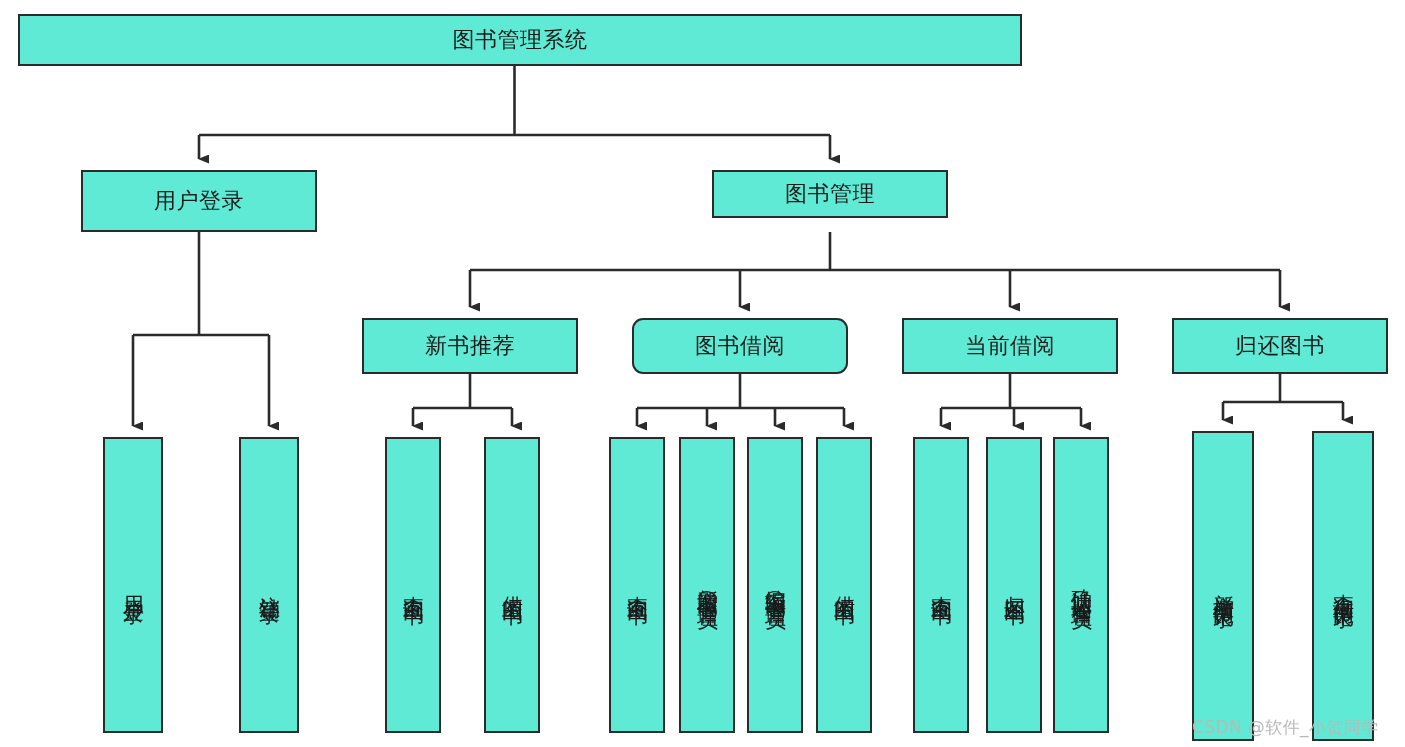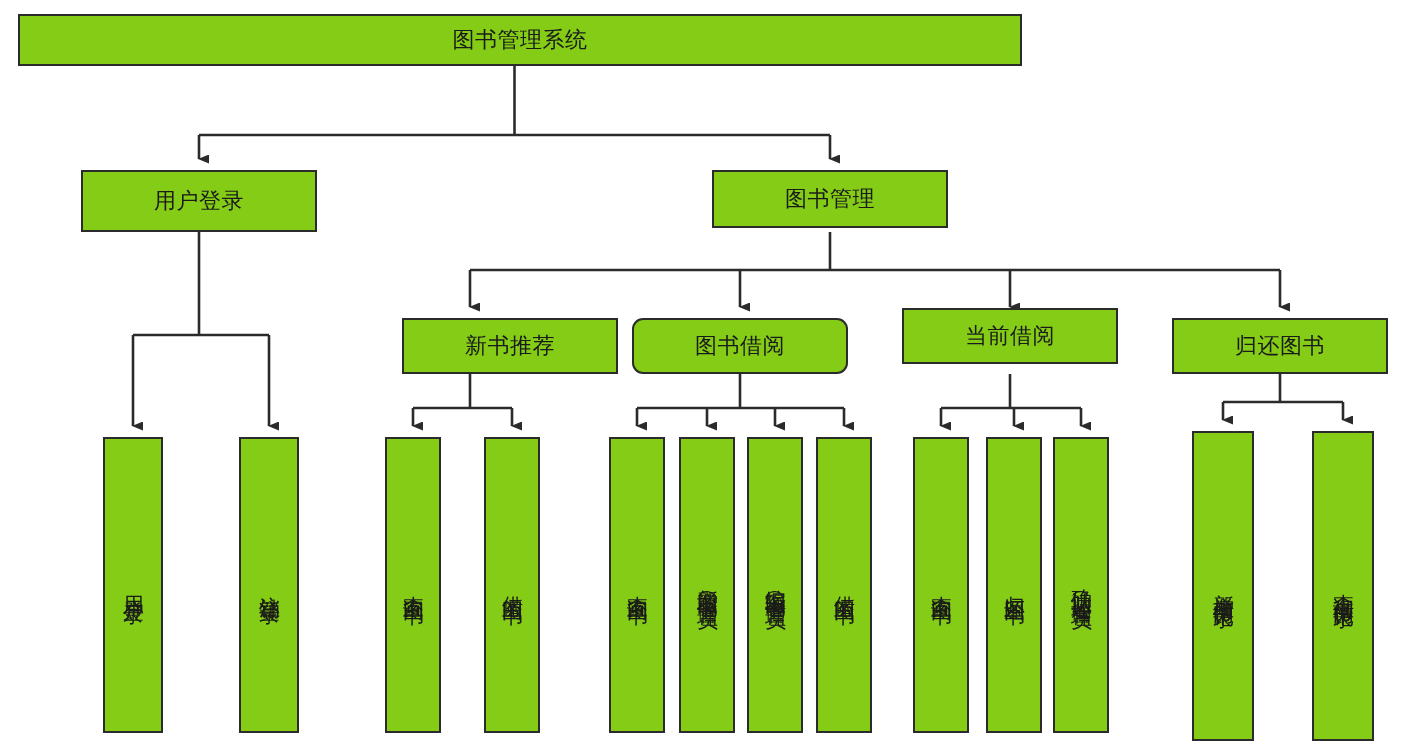--- a/index.html
+++ b/index.html
@@ -22,21 +22,21 @@
   svg.tree-canvas {
     position: absolute;
     left: 0;
     top: 0;
     width: 1405px;
     height: 747px;
   }
   .node-box {
     position: absolute;
     box-sizing: border-box;
-    background: #84cc16;
+    background: #5eead4;
     border: 2px solid #2b2b2b;
     display: flex;
     align-items: center;
     justify-content: center;
     overflow: hidden;
   }
   .node-label {
     color: #1a1a1a;
     font-size: 21px;
     line-height: 1.18;
@@ -110,30 +110,30 @@
       </g>
   </svg>
 
   <div id="nodes-layer">
       <div class="node-box horizontal" style="left: 18px; top: 14px; width: 1004px; height: 52px;">
         <span class="node-label">图书管理系统</span>
       </div>
       <div class="node-box horizontal" style="left: 81px; top: 170px; width: 236px; height: 62px;">
         <span class="node-label">用户登录</span>
       </div>
-      <div class="node-box horizontal" style="left: 712px; top: 170px; width: 236px; height: 58px;">
+      <div class="node-box horizontal" style="left: 712px; top: 170px; width: 236px; height: 48px;">
         <span class="node-label">图书管理</span>
       </div>
-      <div class="node-box horizontal" style="left: 362px; top: 318px; width: 216px; height: 56px; margin-left: 40px;">
+      <div class="node-box horizontal" style="left: 362px; top: 318px; width: 216px; height: 56px;">
         <span class="node-label">新书推荐</span>
       </div>
       <div class="node-box horizontal" style="left: 632px; top: 318px; width: 216px; height: 56px; border-radius: 11px;">
         <span class="node-label">图书借阅</span>
       </div>
-      <div class="node-box horizontal" style="left: 902px; top: 308px; width: 216px; height: 56px;">
+      <div class="node-box horizontal" style="left: 902px; top: 318px; width: 216px; height: 56px;">
         <span class="node-label">当前借阅</span>
       </div>
       <div class="node-box horizontal" style="left: 1172px; top: 318px; width: 216px; height: 56px;">
         <span class="node-label">归还图书</span>
       </div>
       <div class="node-box vertical" style="left: 103px; top: 437px; width: 60px; height: 296px;">
         <span class="node-label">用户登录</span>
       </div>
       <div class="node-box vertical" style="left: 239px; top: 437px; width: 60px; height: 296px;">
         <span class="node-label">注销登录</span>
@@ -166,14 +166,15 @@
         <span class="node-label">确认归还（管理员）</span>
       </div>
       <div class="node-box vertical" style="left: 1192px; top: 431px; width: 62px; height: 310px;">
         <span class="node-label">新增借阅记录</span>
       </div>
       <div class="node-box vertical" style="left: 1312px; top: 431px; width: 62px; height: 310px;">
         <span class="node-label">查询借阅记录</span>
       </div>
     </div>
 
+  <div class="watermark" style="left: 1192px; top: 716px;">CSDN @软件_小贺同学</div>
 
 </div>
 
 </body></html>

